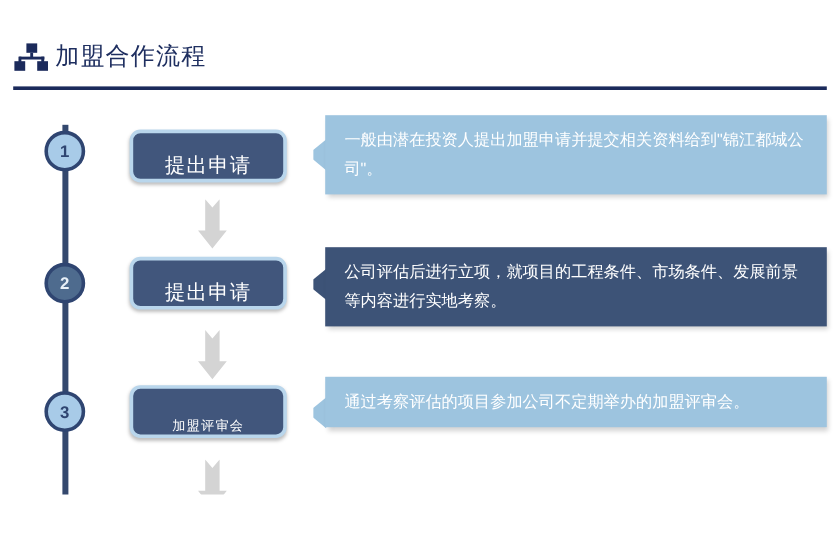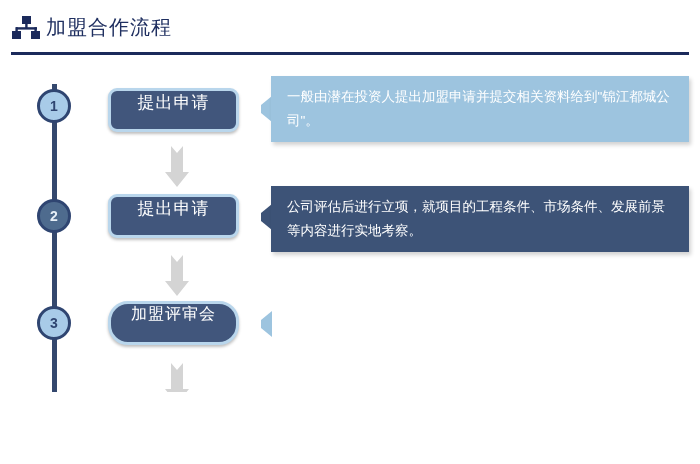--- a/index.html
+++ b/index.html
@@ -11,20 +11,21 @@
     background: #ffffff;
     font-family: "Liberation Sans", "DejaVu Sans", sans-serif;
   }
 
   .page {
     position: relative;
     width: 700px;
     height: 392px;
     background: #ffffff;
     overflow: hidden;
+    margin-top: 20px;
   }
 
   
   .header {
     position: absolute;
     left: 0; top: 0;
     width: 700px; height: 54px;
   }
 
   .header-icon {
@@ -80,30 +81,30 @@
   
   .step-box {
     position: absolute;
     left: 108px;
     width: 131px;
     height: 44px;
     background: #41567c;
     border: 3px solid #b9d6ec;
     border-radius: 9px;
     display: flex;
-    align-items: flex-start;
+    align-items: flex-end;
     justify-content: center;
     color: #ffffff;
     font-size: 17px;
     letter-spacing: 1px;
     box-shadow: 0 2px 3px rgba(0,0,0,0.25);
     z-index: 3;
     white-space: nowrap;
   }
-  .step-box.small { font-size: 16px; border-radius: 20px; }
+  .step-box.small { font-size: 11px; }
 
   
   .down-arrow {
     position: absolute;
     left: 162px;
     width: 30px; height: 42px;
     z-index: 2;
   }
 
   
@@ -203,20 +204,23 @@
     <span>3</span>
   </div>
   <div class="step-box small" style="top:301px;">
     <span>加盟评审会</span>
   </div>
   <span class="desc-tab" style="top:311px;">
     <svg width="11" height="26" viewBox="0 0 11 26">
       <path d="M11 0 L11 26 L0 17 L0 9 Z" fill="#9dc4df"></path>
     </svg>
   </span>
+  <div class="desc desc-light" style="top:294px;">
+    <span>通过考察评估的项目参加公司不定期举办的加盟评审会。</span>
+  </div>
 
   <span class="down-arrow" style="top:363px;">
     <svg width="30" height="42" viewBox="0 0 30 42">
       <path d="M9 0 L15 7 L21 0 L21 26 L27 26 L15 41 L3 26 L9 26 Z" fill="#d4d4d4"></path>
     </svg>
   </span>
 
   <div class="node node-dark" style="top:413px;">
     <span>4</span>
   </div>

